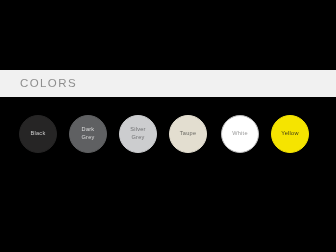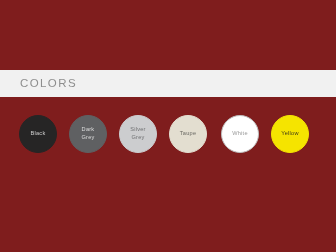--- a/index.html
+++ b/index.html
@@ -14,21 +14,21 @@
     overflow: hidden;
     position: relative;
   }
 
   .board {
     position: absolute;
     left: 0;
     top: 0;
     width: 336px;
     height: 252px;
-    background: #7f1d1d;
+    background: #000000;
   }
 
   
   .section-band {
     position: absolute;
     left: 0;
     top: 70px;
     width: 336px;
     height: 27px;
     background: #f1f1f1;

